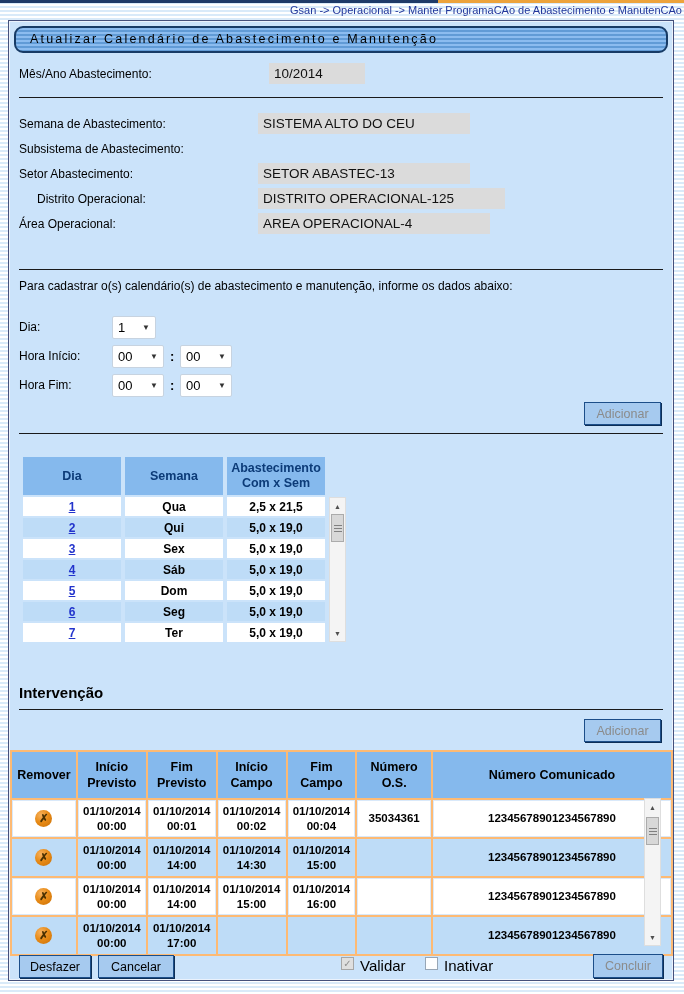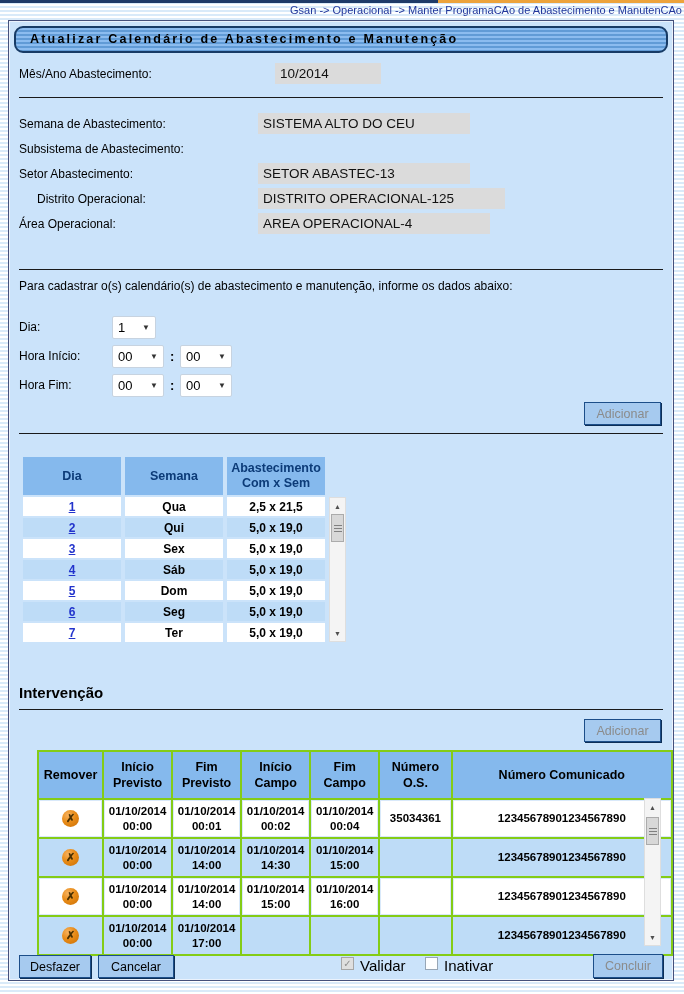--- a/index.html
+++ b/index.html
@@ -11,21 +11,21 @@
   .topline-navy{position:absolute;left:0;top:0;width:438px;height:3px;background:#1e3a68}
   .topline-orange{position:absolute;left:438px;top:0;width:246px;height:3px;background:#eda33c}
   .breadcrumb{position:absolute;top:4px;right:2px;font-size:11px;color:#22379b;white-space:nowrap}
 
   .panel{position:absolute;left:8px;top:20px;width:666px;height:961px;background:#cbe3fa;
     border:1px solid #45507b;box-shadow:inset 0 0 0 1px #eaf2fc;box-sizing:border-box}
 
   .titlebar{position:absolute;left:5px;top:5px;width:654px;height:27px;box-sizing:border-box;
     border:2px solid #173b66;border-radius:9px;
     background:repeating-linear-gradient(to bottom,#8cbcef 0 2px,#619bd6 2px 4px);
-    line-height:23px;padding-left:14px;font-size:12.5px;font-weight:bold;letter-spacing:2.2px;color:#000}
+    line-height:23px;padding-left:14px;font-size:12.5px;font-weight:normal;letter-spacing:2.2px;color:#000}
 
   .lbl{position:absolute;font-size:12px;font-weight:normal;color:#000;white-space:nowrap}
   .plain{font-weight:normal}
   .val{position:absolute;background:#dbdbdb;height:21px;line-height:21px;padding-left:5px;
     font-size:13.5px;color:#111;box-sizing:border-box;white-space:nowrap;overflow:hidden}
   .rule{position:absolute;left:10px;width:644px;height:0;border-top:1px solid #1a1a1a}
   .sect{position:absolute;left:10px;font-size:15px;font-weight:bold;color:#000}
   .note{position:absolute;font-size:12px;color:#000}
 
   .sel{position:absolute;height:23px;background:#fff;border:1px solid #c7d3e0;border-radius:2px;
@@ -40,21 +40,21 @@
 
   table{border-collapse:separate}
   .caltable{position:absolute;left:10px;top:434px;border-spacing:4px 2px;background:#cbe3fa}
   .caltable th{background:#85b9ed;color:#0c3b78;font-size:12.5px;font-weight:bold;width:98px;height:38px;
     white-space:pre-line;vertical-align:middle;line-height:15px;padding:0}
   .caltable td{background:#fff;height:19px;width:98px;text-align:center;vertical-align:middle;
     font-size:12px;font-weight:bold;color:#000;padding:0}
   .caltable tr.alt td{background:#bedcf7}
   .daylink{color:#2233cc;font-weight:bold;text-decoration:underline;font-size:12px;cursor:pointer}
 
-  .inttable{position:absolute;left:28px;top:729px;border-spacing:2px;background:#84cc16}
+  .inttable{position:absolute;left:1px;top:729px;border-spacing:2px;background:#fdba74}
   .inttable th{background:#85b9ed;color:#000;font-size:12.5px;font-weight:bold;height:44px;
     white-space:pre-line;vertical-align:middle;line-height:16px;padding:0 2px;border:1px solid #85b9ed}
   .inttable td{background:#fff;height:35px;text-align:center;vertical-align:middle;font-size:11.5px;
     font-weight:bold;color:#000;white-space:pre-line;line-height:15px;padding:0 2px;border:1px solid #d9e9fa}
   .inttable tr.alt td{background:#bedcf7;border-color:#bedcf7}
 
   .xicon{display:inline-flex;width:17px;height:17px;border-radius:50%;
     background:radial-gradient(circle at 35% 30%,#f7b25f 0%,#e88b17 45%,#c96f05 100%);
     color:#4a3000;font-size:11px;font-weight:bold;align-items:center;justify-content:center;cursor:pointer}
 
@@ -77,21 +77,21 @@
 
 <div class="topline-navy"></div>
 <div class="topline-orange"></div>
 <div class="breadcrumb">Gsan -&gt; Operacional -&gt; Manter ProgramaCAo de Abastecimento e ManutenCAo</div>
 
 <div class="panel">
 
   <div class="titlebar">Atualizar Calendário de Abastecimento e Manutenção</div>
 
   <div class="lbl" style="left:10px;top:46px">Mês/Ano Abastecimento:</div>
-  <div class="val" style="left:266px;top:42px;width:106px">10/2014</div>
+  <div class="val" style="left:260px;top:42px;width:96px">10/2014</div>
 
   <div class="rule" style="top:76px"></div>
 
   <div class="lbl" style="left:10px;top:96px">Semana de Abastecimento:</div>
   <div class="val" style="left:249px;top:92px;width:212px">SISTEMA ALTO DO CEU</div>
   <div class="lbl" style="left:10px;top:121px">Subsistema de Abastecimento:</div>
   <div class="lbl" style="left:10px;top:146px">Setor Abastecimento:</div>
   <div class="val" style="left:249px;top:142px;width:212px">SETOR ABASTEC-13</div>
   <div class="lbl" style="left:28px;top:171px">Distrito Operacional:</div>
   <div class="val" style="left:249px;top:167px;width:247px">DISTRITO OPERACIONAL-125</div>

